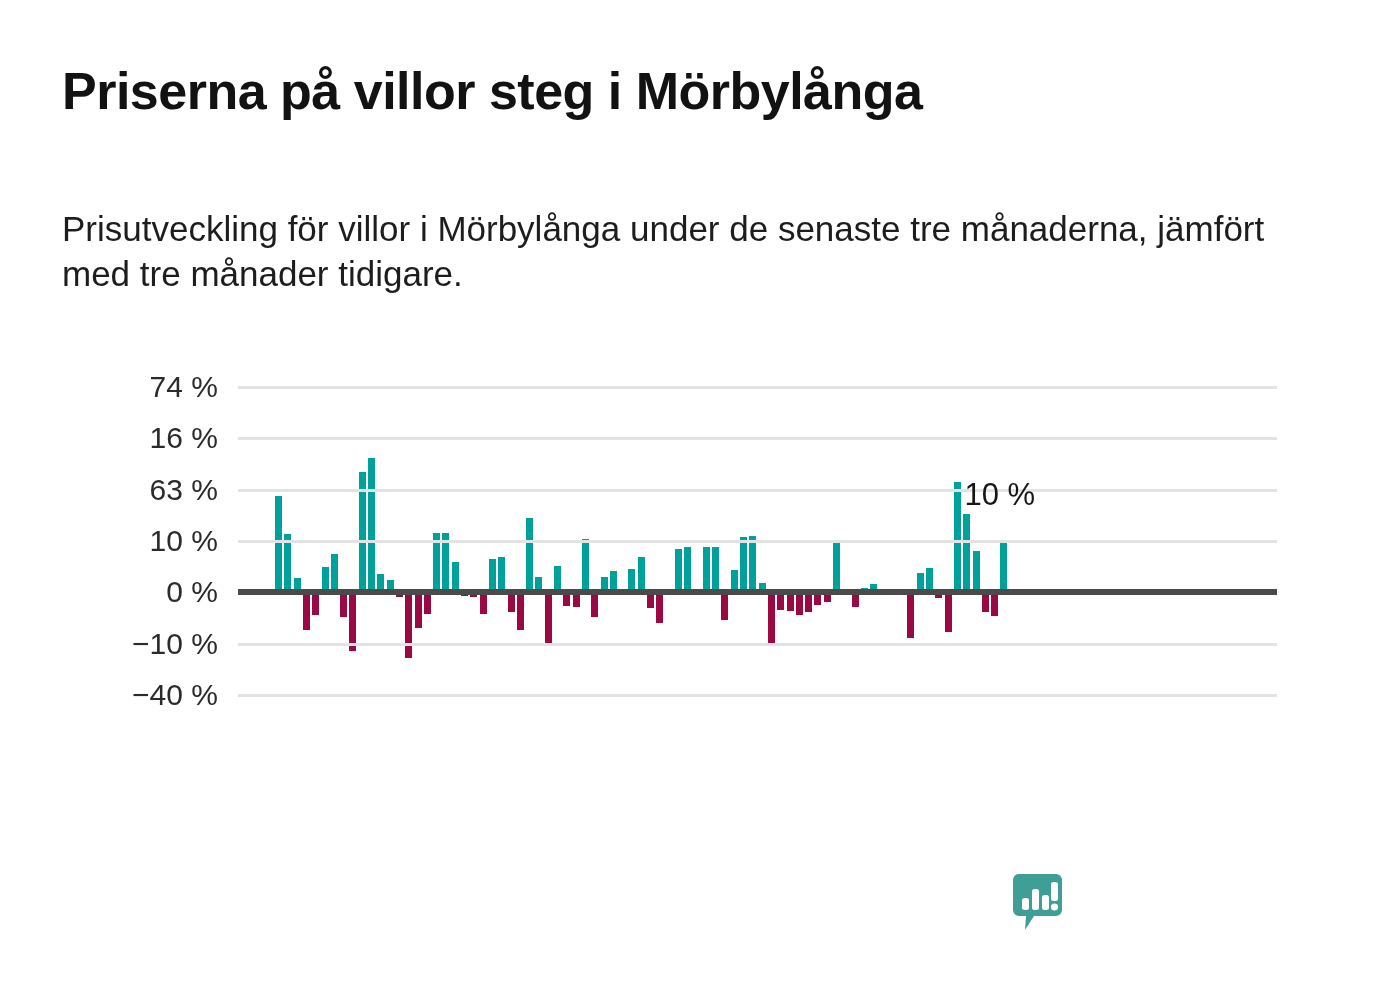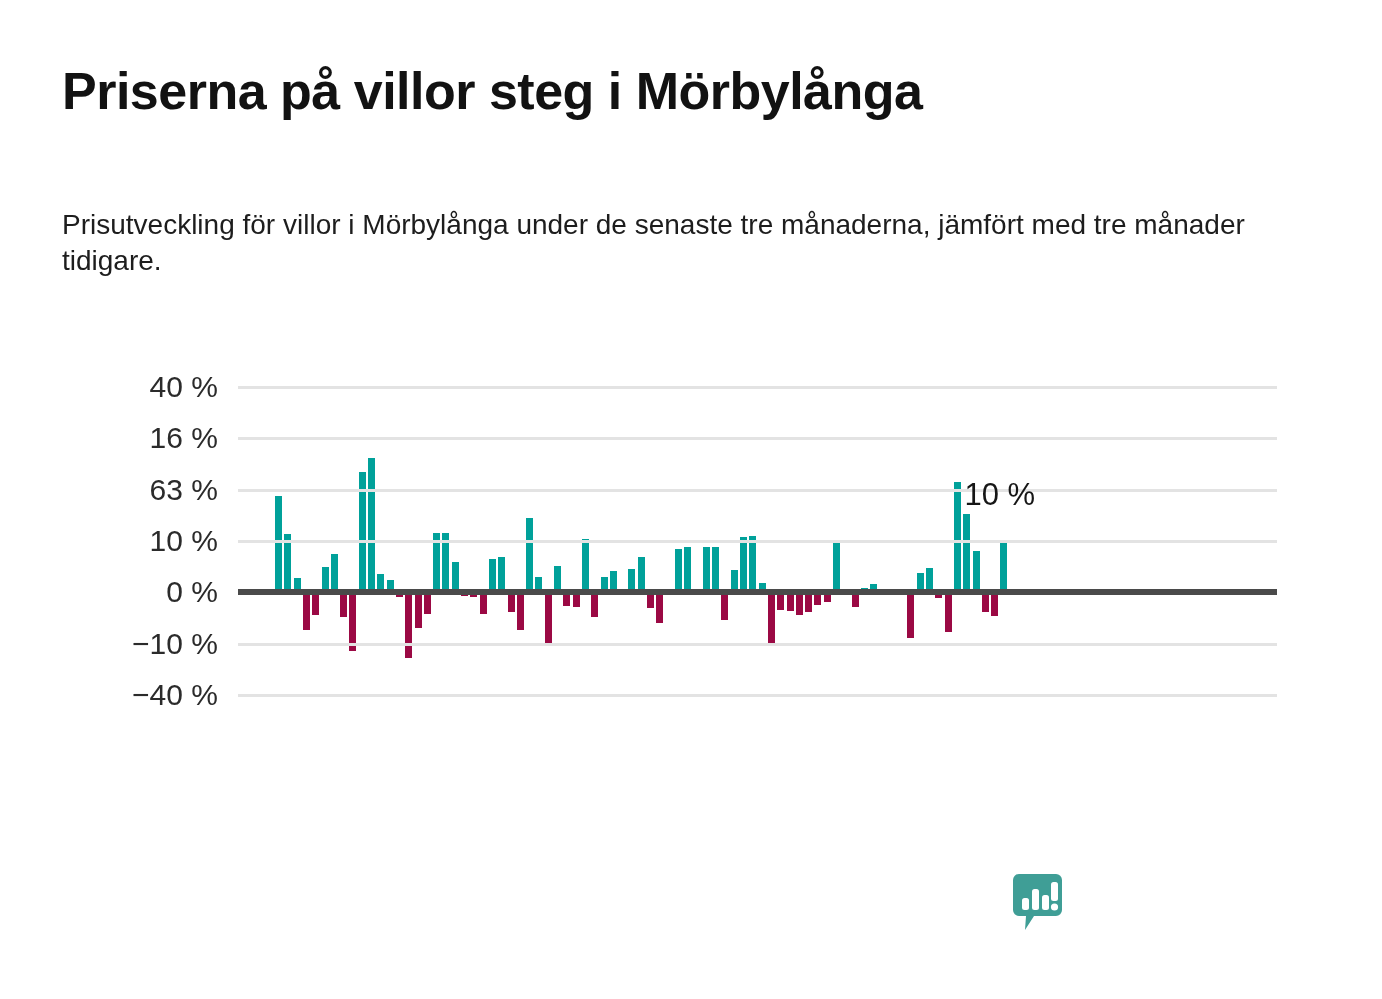--- a/index.html
+++ b/index.html
@@ -29,21 +29,21 @@
     font-weight: 700;
     letter-spacing: -0.5px;
     line-height: 1.12;
     color: #121212;
   }
   .subtitle {
     position: absolute;
     left: 62px;
     top: 207px;
     width: 1270px;
-    font-size: 28px;
+    font-size: 35px;
     font-weight: 400;
     line-height: 1.28;
     color: #1d1d1d;
   }
 
   
   .chart {
     position: absolute;
     left: 0px;
     top: 360px;
@@ -227,21 +227,21 @@
         <div class="gridline" style="top: 50.3333px;"></div>
         <div class="gridline" style="top: -1px;"></div>
       </div>
     <div class="ylabels" id="ylabels">
         <span style="top: 318px;">−40 %</span>
         <span style="top: 266.667px;">−10 %</span>
         <span style="top: 215.333px;">0 %</span>
         <span style="top: 164px;">10 %</span>
         <span style="top: 112.667px;">63 %</span>
         <span style="top: 61.3333px;">16 %</span>
-        <span style="top: 10px;">40 %</span>
+        <span style="top: 10px;">74 %</span>
       </div>
     <div id="xaxis"></div>
   </div>
 
   <div class="logo">
     <div class="logo-mark">
       <svg width="49" height="56" viewBox="0 0 49 56" xmlns="http://www.w3.org/2000/svg">
         <path d="M6,0 H43 A6,6 0 0 1 49,6 V36 A6,6 0 0 1 43,42 H21 L12,56 L13,42 H6 A6,6 0 0 1 0,36 V6 A6,6 0 0 1 6,0 Z" fill="#3f9e96"></path>
         <rect x="9" y="24" width="7" height="12" rx="2.5" fill="#ffffff"></rect>
         <rect x="19" y="15" width="7" height="21" rx="2.5" fill="#ffffff"></rect>

